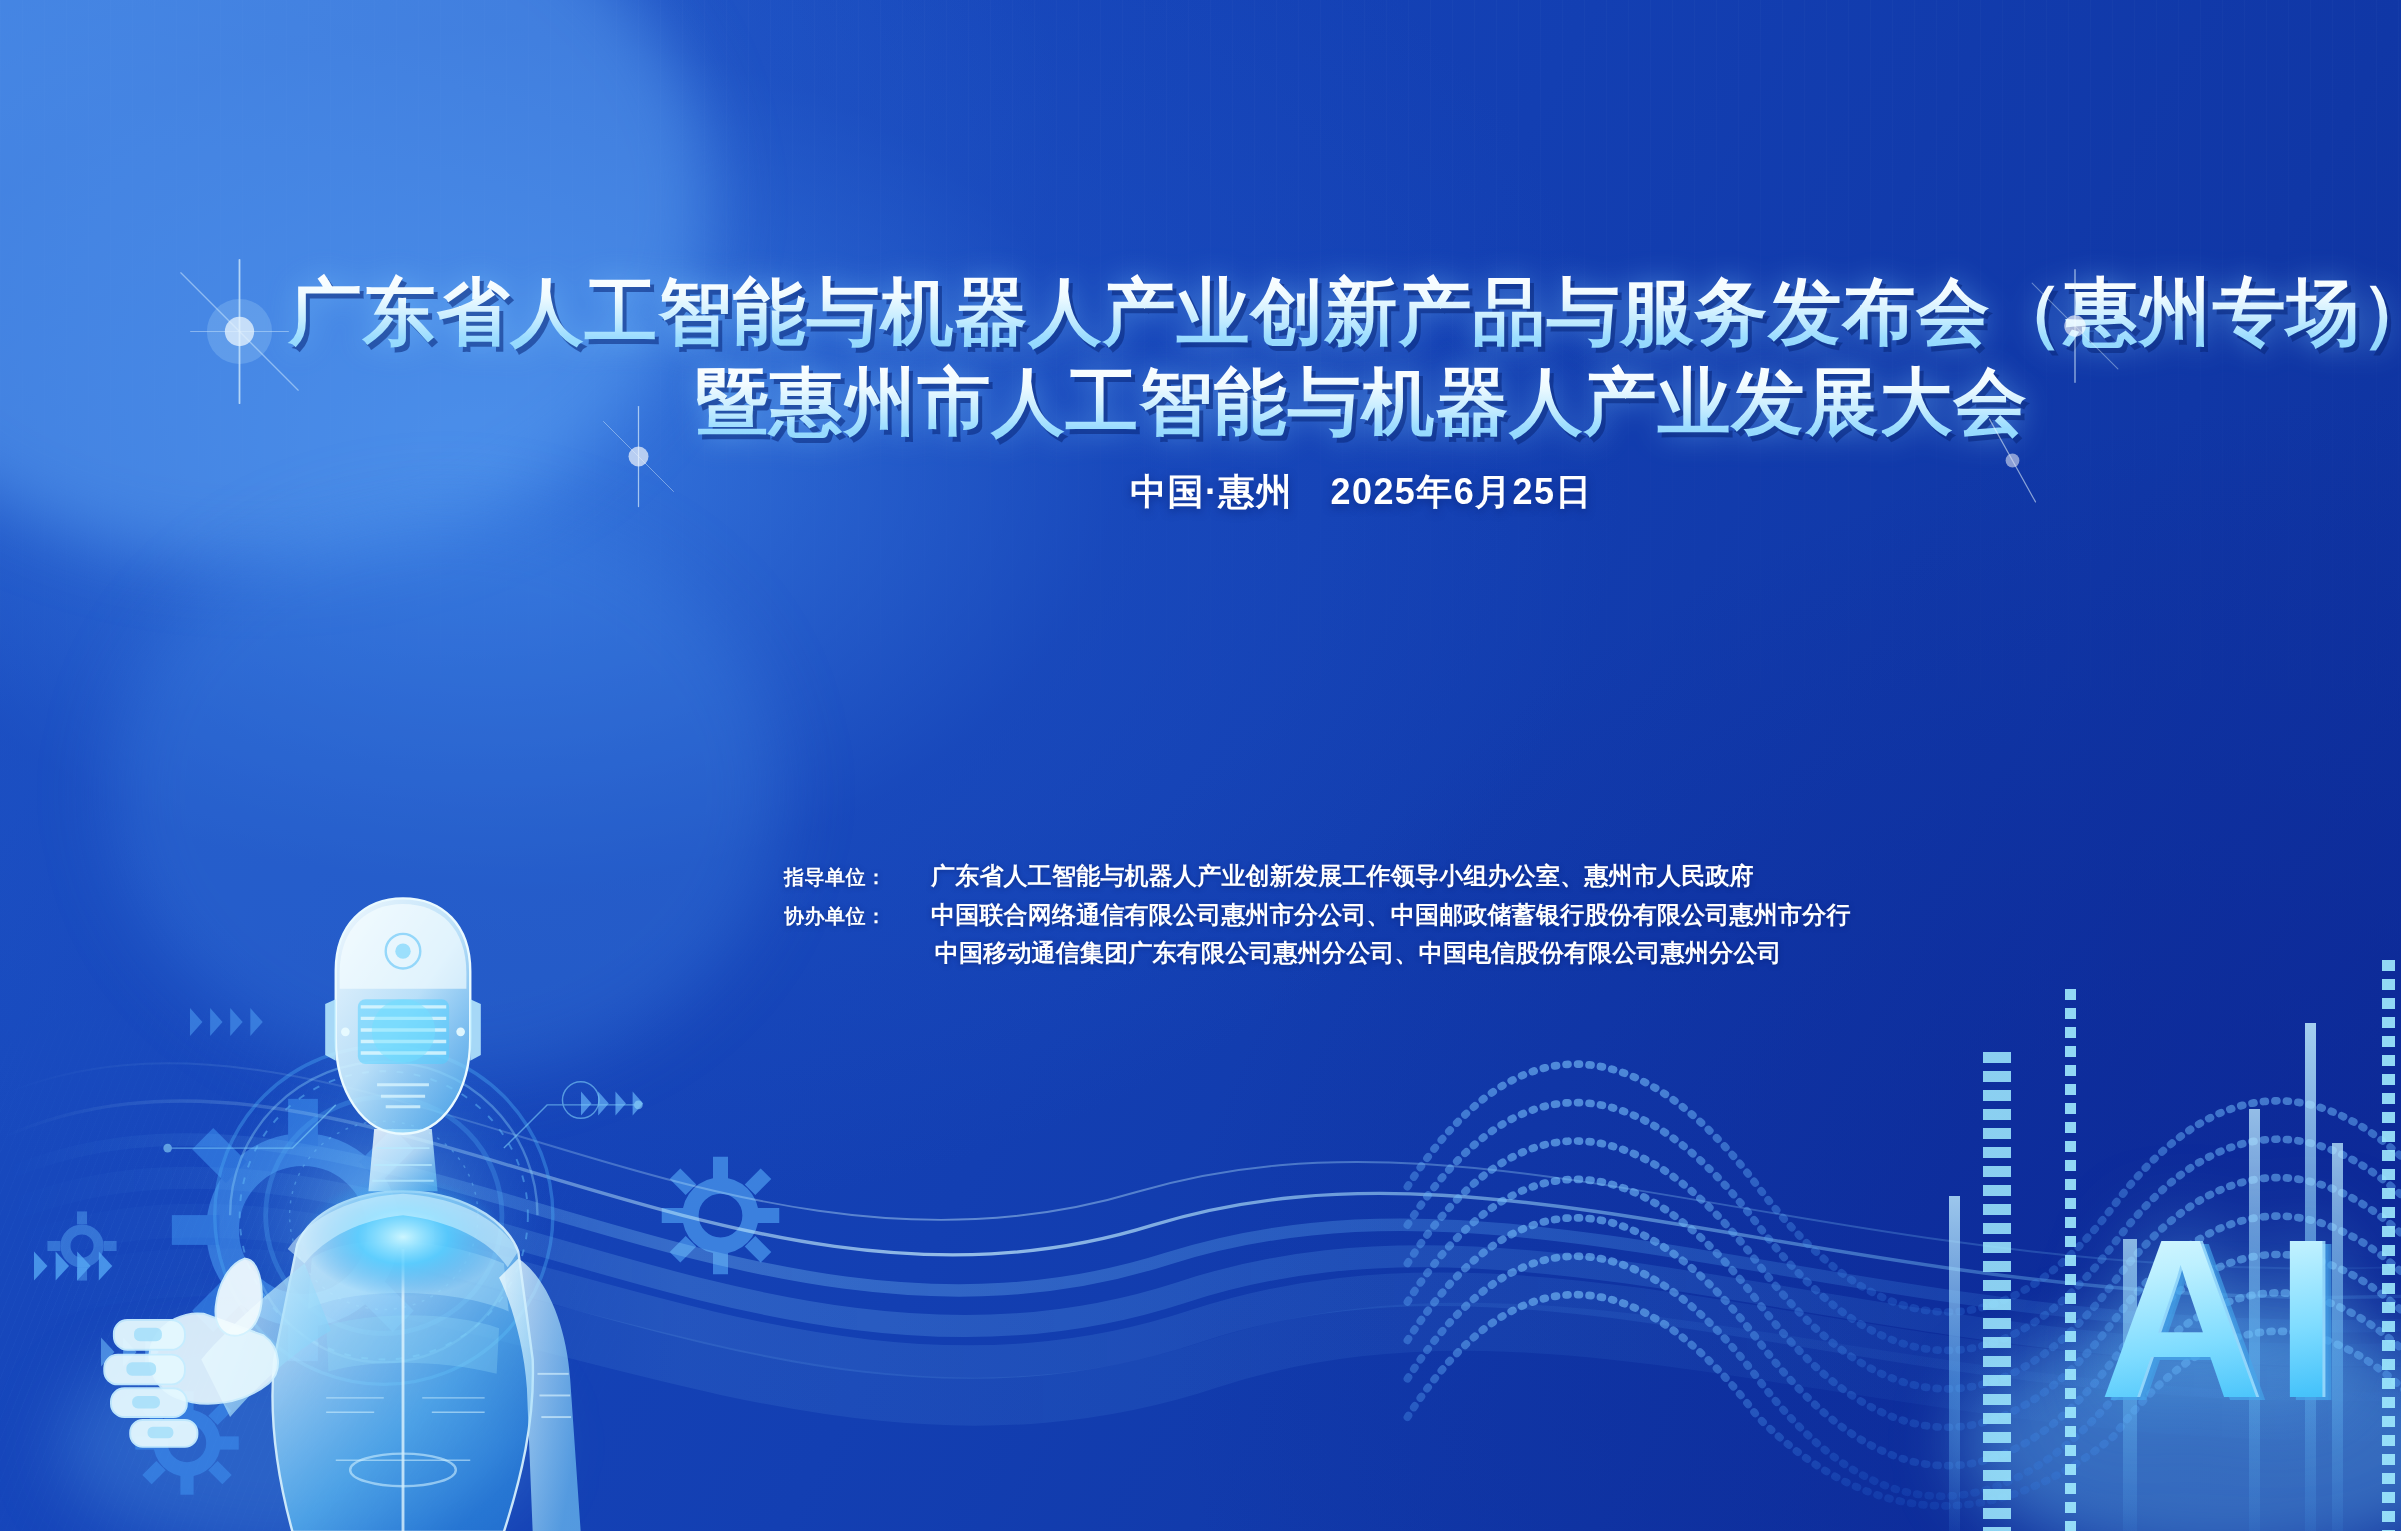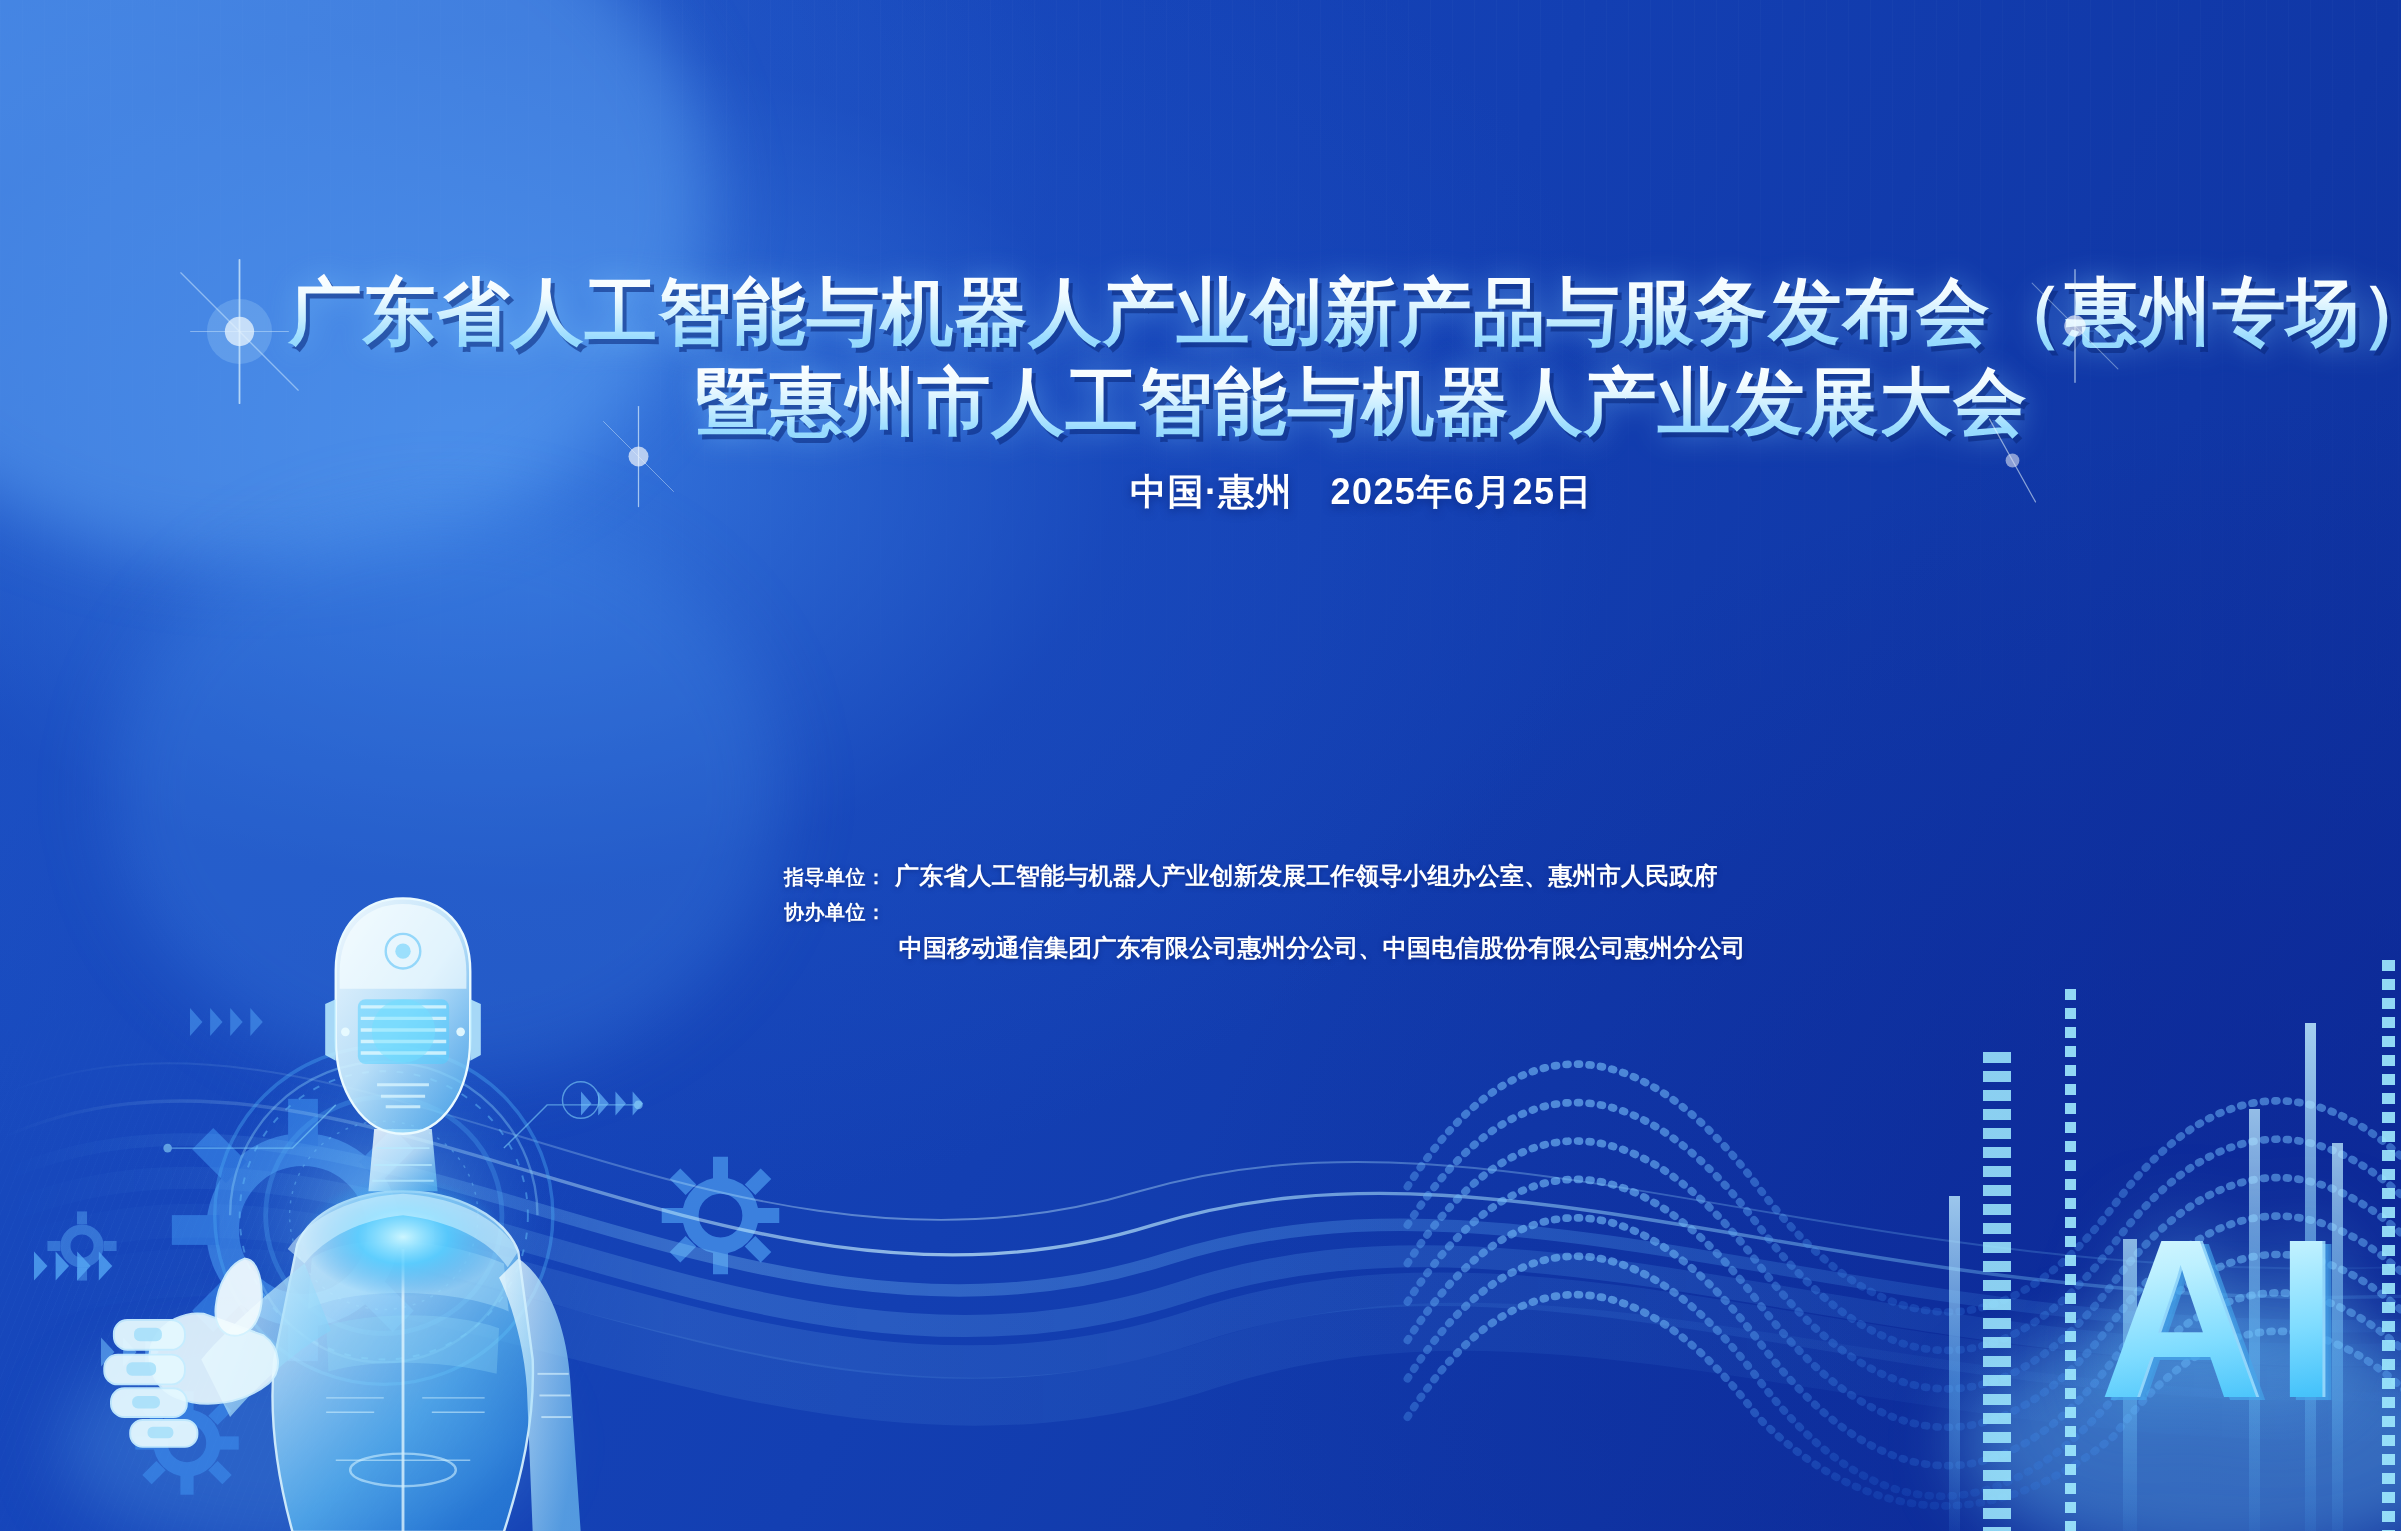--- a/index.html
+++ b/index.html
@@ -93,21 +93,21 @@
     letter-spacing:1.4px;
     text-shadow:0 2.9px 8.6px rgba(5,30,110,.55);
     white-space:nowrap;
   }
 
   
   #organizers{
     position:absolute;left:784px;top:860px;
     display:flex;flex-direction:column;gap:6.7px;
   }
-  .org-row{display:flex;align-items:baseline;white-space:nowrap;}
+  .org-row{display:flex;align-items:baseline;white-space:nowrap;gap:36px;}
   .org-label{
     width:111px;flex:0 0 111px;
     font-size:20px;font-weight:700;color:#ffffff;letter-spacing:0.5px;
     text-shadow:0 1.4px 4.8px rgba(5,30,110,.55);
   }
   .org-value{
     font-size:24px;font-weight:700;color:#ffffff;letter-spacing:0.2px;
     text-shadow:0 1.4px 4.8px rgba(5,30,110,.55);
   }
   .org-row.cont .org-label{visibility:hidden;}
@@ -471,20 +471,21 @@
     <circle cx="50" cy="50" r="6" fill="#ffffff" opacity=".6"></circle>
   </svg>
 
   <div id="organizers">
     <div class="org-row">
       <span class="org-label">指导单位：</span>
       <span class="org-value">广东省人工智能与机器人产业创新发展工作领导小组办公室、惠州市人民政府</span>
     </div>
     <div class="org-row">
       <span class="org-label">协办单位：</span>
+      <span class="org-value">中国联合网络通信有限公司惠州市分公司、中国邮政储蓄银行股份有限公司惠州市分行</span>
     </div>
     <div class="org-row cont">
       <span class="org-label">协办单位：</span>
       <span class="org-value">中国移动通信集团广东有限公司惠州分公司、中国电信股份有限公司惠州分公司</span>
     </div>
   </div>
 
   <div id="ai-logo">AI</div>
 
 </div>

